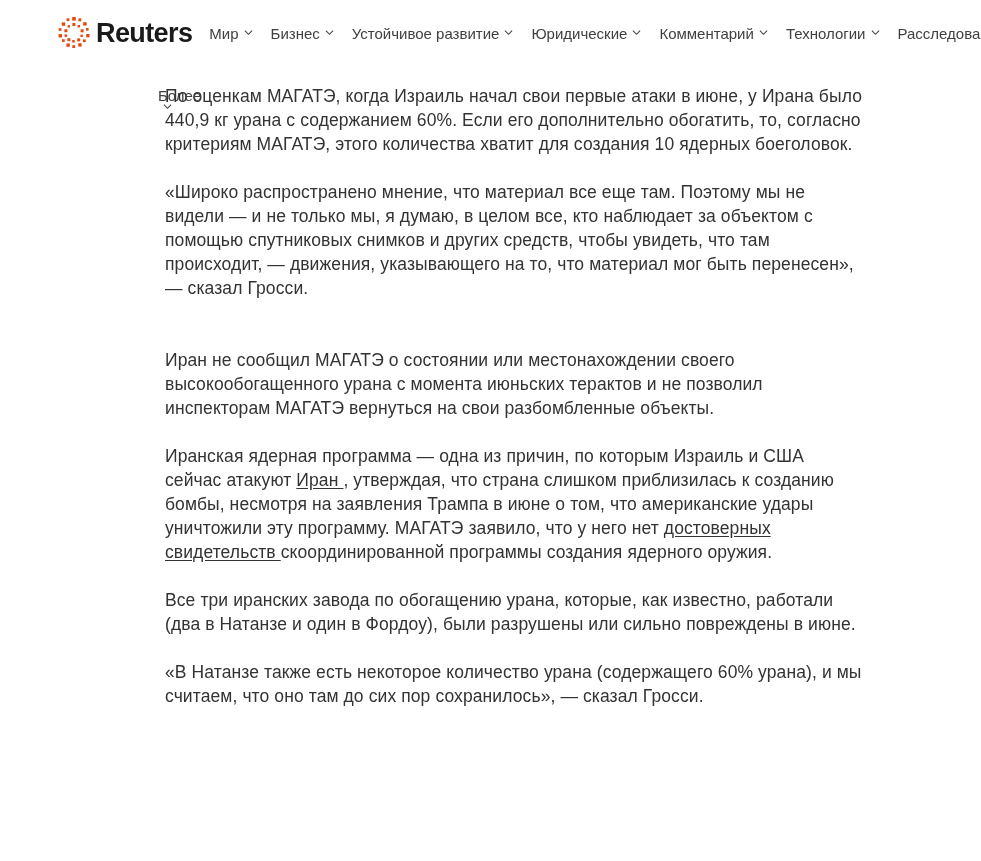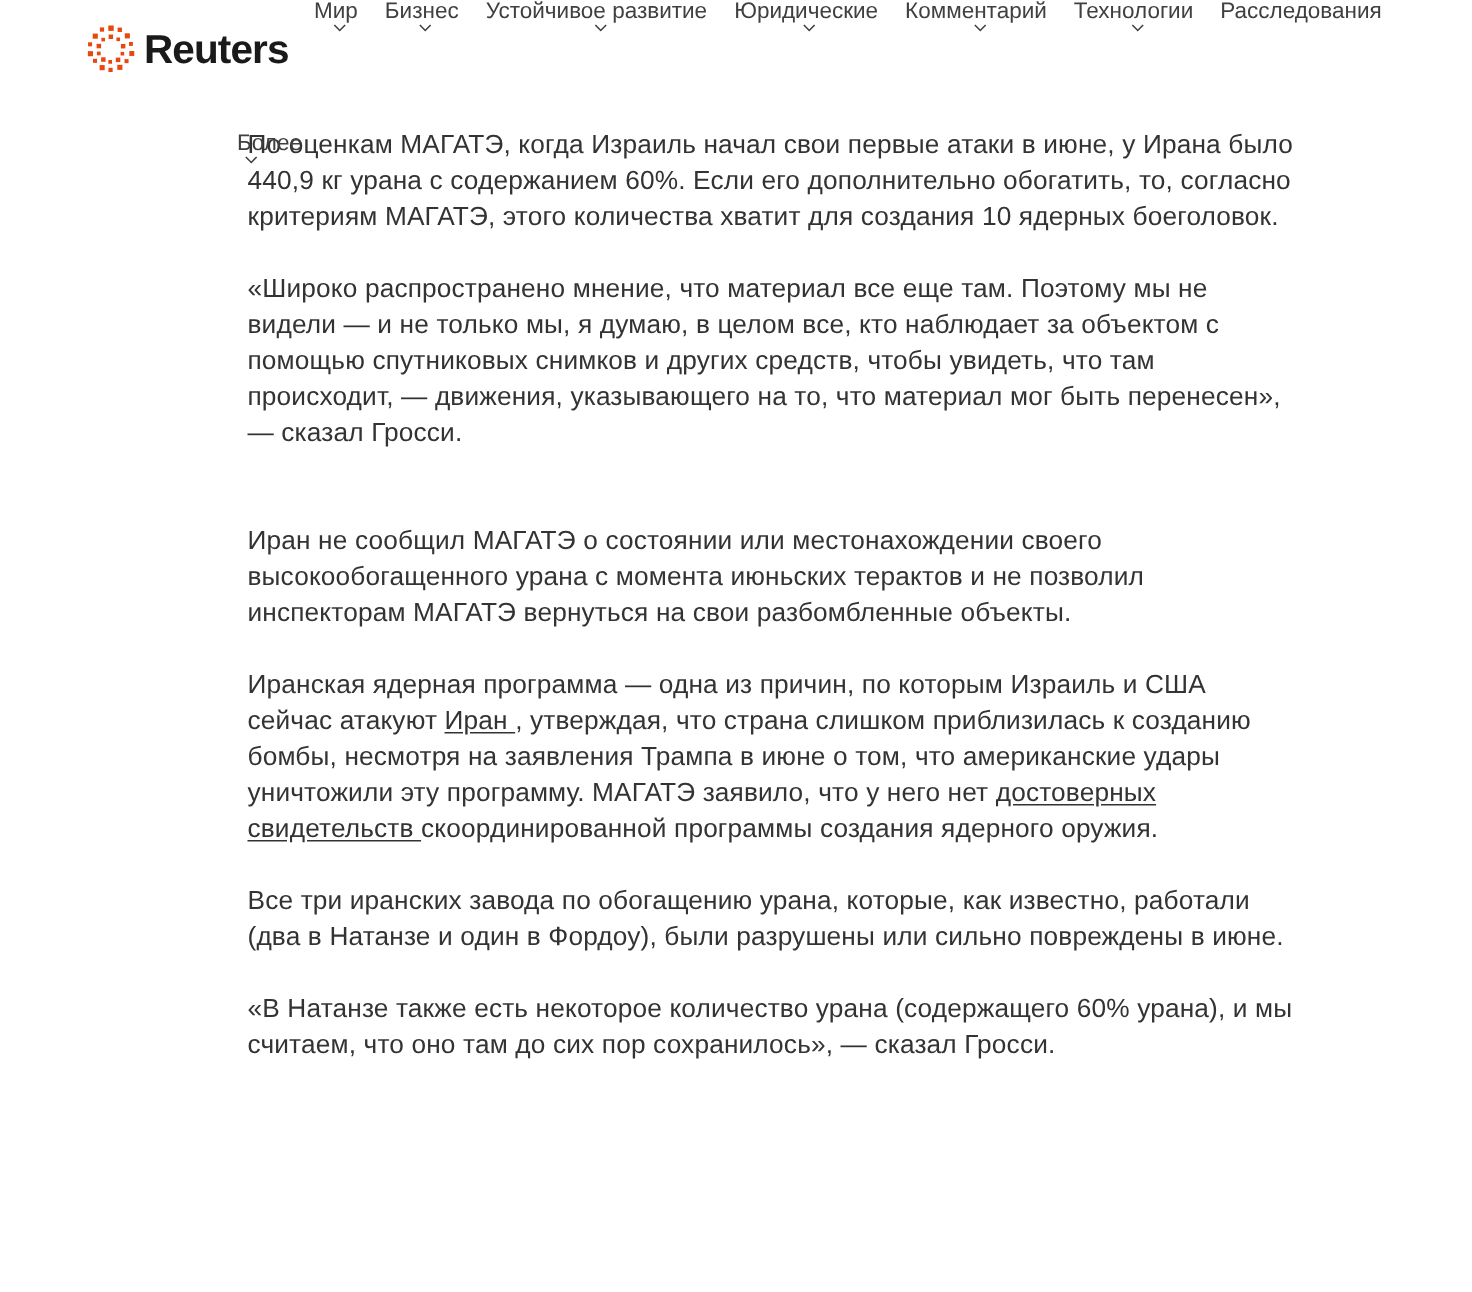--- a/index.html
+++ b/index.html
@@ -63,21 +63,20 @@
   }
   .nav-item {
     display: flex;
     align-items: center;
     font-size: 15px;
     color: #404040;
     padding: 0 9px;
     white-space: nowrap;
     cursor: pointer;
     height: 66px;
-    flex-direction: column;
   }
   .nav-label { line-height: 1; }
   .chev {
     display: inline-block;
     margin-left: 5px;
     width: 9px;
     height: 9px;
     position: relative;
     top: -1px;
   }

